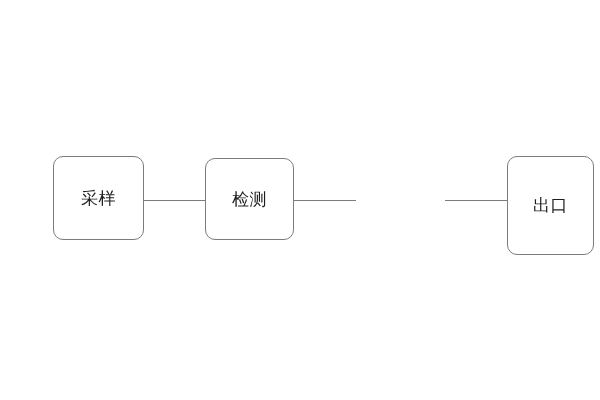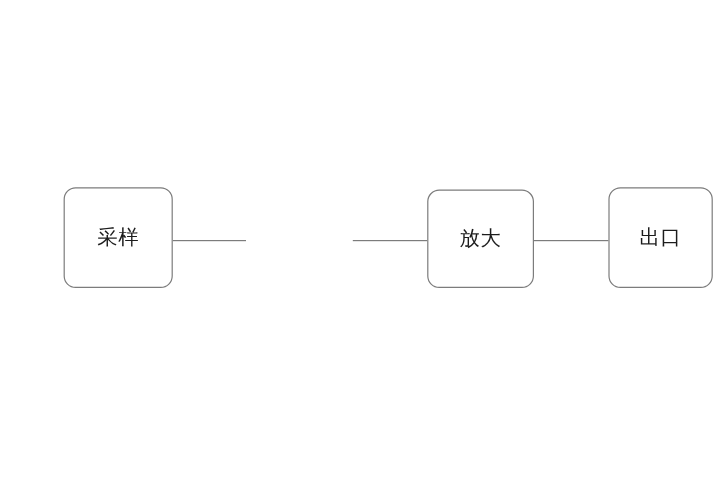--- a/index.html
+++ b/index.html
@@ -56,22 +56,22 @@
 <div id="diagram-canvas" style="width: 600px; height: 400px; background: rgb(255, 255, 255);">
 
   <div class="flow-connector" id="conn-0" style="left: 124px; top: 200px; width: 61px; border-top: 1px solid rgb(124, 124, 124);"></div>
   <div class="flow-connector" id="conn-1" style="left: 274px; top: 200px; width: 62px; border-top: 1px solid rgb(124, 124, 124);"></div>
   <div class="flow-connector" id="conn-2" style="left: 425px; top: 200px; width: 62px; border-top: 1px solid rgb(124, 124, 124);"></div>
 
   <div class="flow-node" id="node-0" style="left: 33px; top: 156px; width: 91px; height: 84px; background: rgb(255, 255, 255); border: 1px solid rgb(124, 124, 124); border-radius: 10px;">
     <span class="flow-node-label" style="color: rgb(28, 28, 28); font-size: 17px;">采样</span>
   </div>
 
-
-  <div class="flow-node" id="node-2" style="left: 336px; top: 158px; width: 89px; height: 82px; background: rgb(255, 255, 255); border: 1px solid rgb(124, 124, 124); border-radius: 10px;">
-    <span class="flow-node-label" style="color: rgb(28, 28, 28); font-size: 17px;">放大</span>
+  <div class="flow-node" id="node-1" style="left: 185px; top: 158px; width: 89px; height: 82px; background: rgb(255, 255, 255); border: 1px solid rgb(124, 124, 124); border-radius: 10px;">
+    <span class="flow-node-label" style="color: rgb(28, 28, 28); font-size: 17px;">检测</span>
   </div>
 
-  <div class="flow-node" id="node-3" style="left: 487px; top: 156px; width: 87px; height: 84px; background: rgb(255, 255, 255); border: 1px solid rgb(124, 124, 124); border-radius: 10px;">
+
+  <div class="flow-node" id="node-3" style="left: 487px; top: 156px; width: 87px; height: 99px; background: rgb(255, 255, 255); border: 1px solid rgb(124, 124, 124); border-radius: 10px;">
     <span class="flow-node-label" style="color: rgb(28, 28, 28); font-size: 17px;">出口</span>
   </div>
 
 </div>
 
 </body></html>

